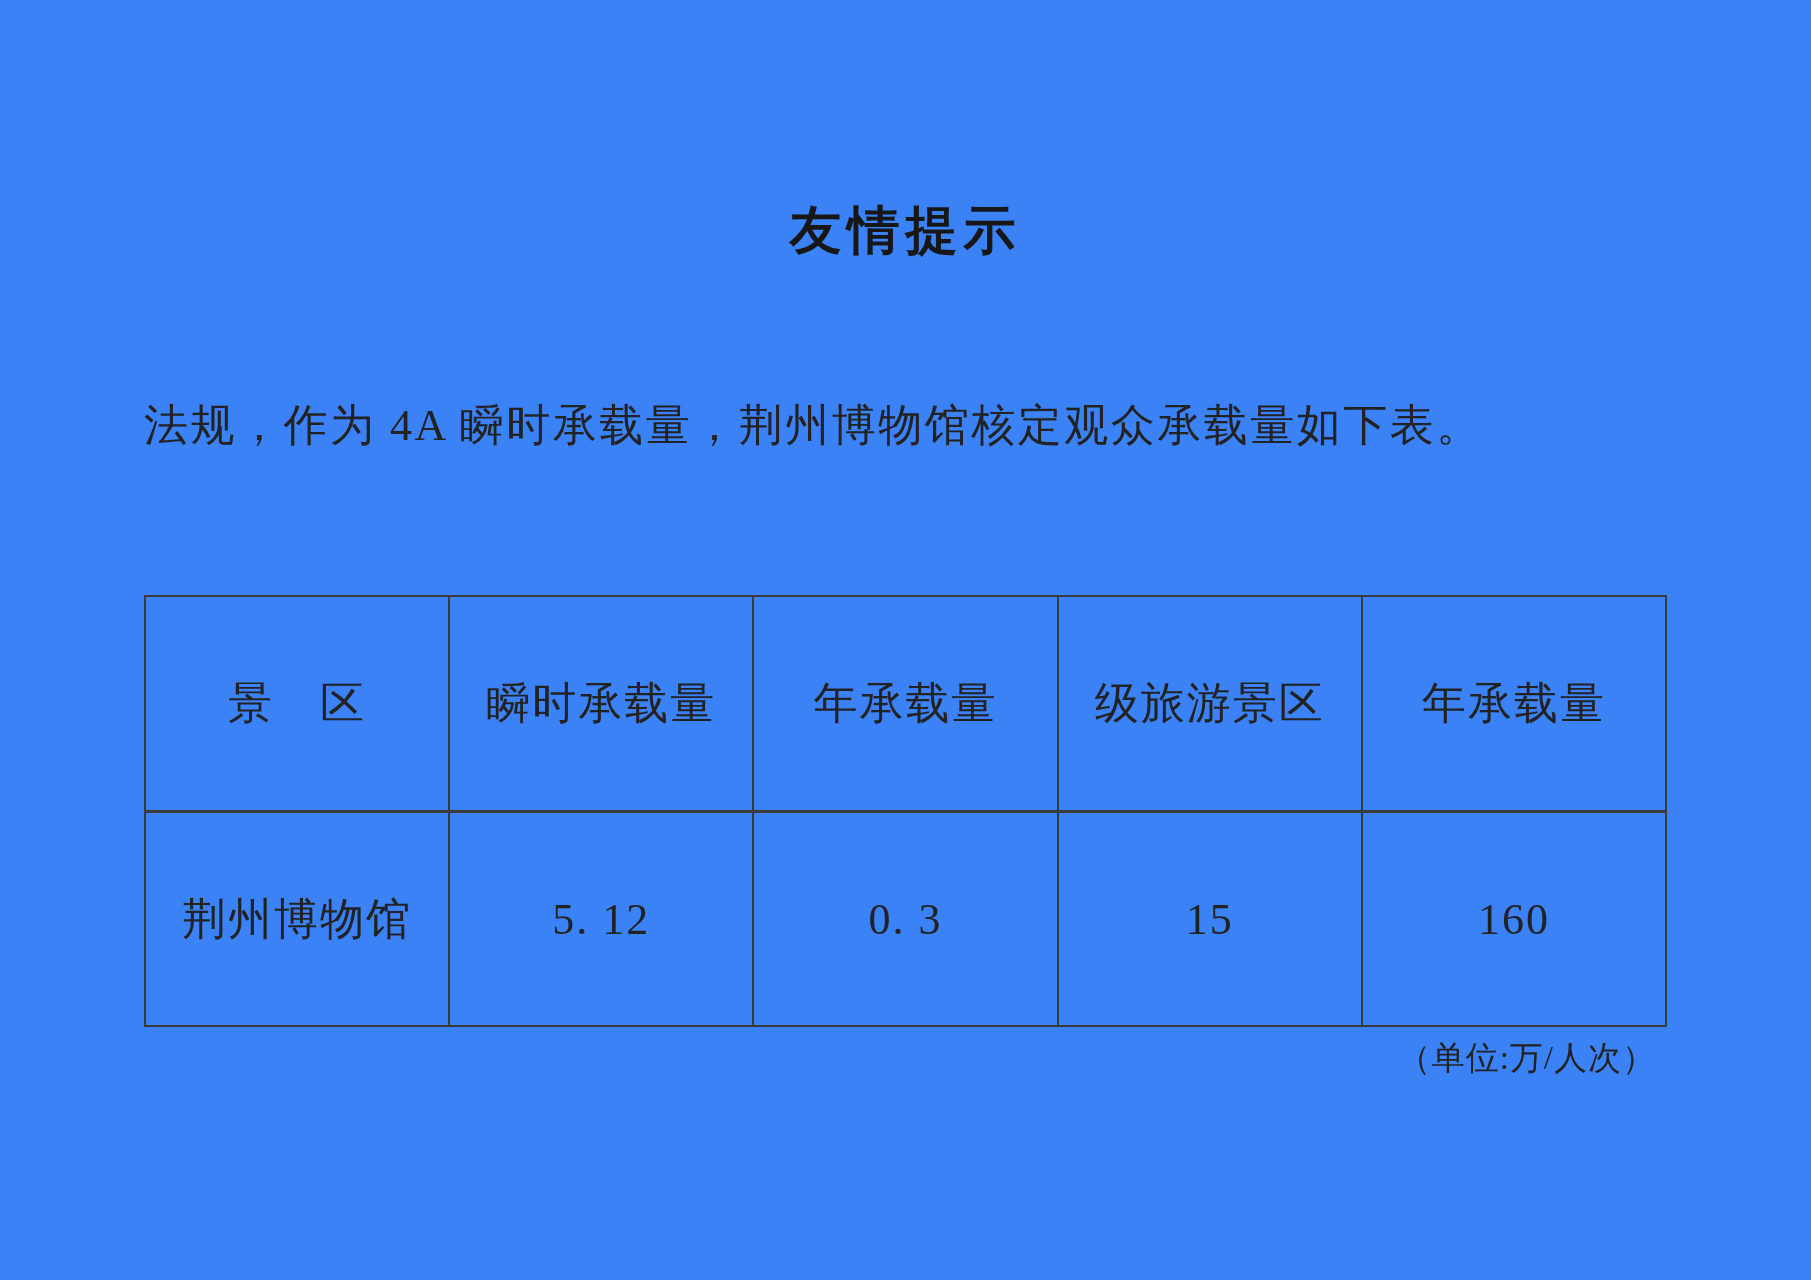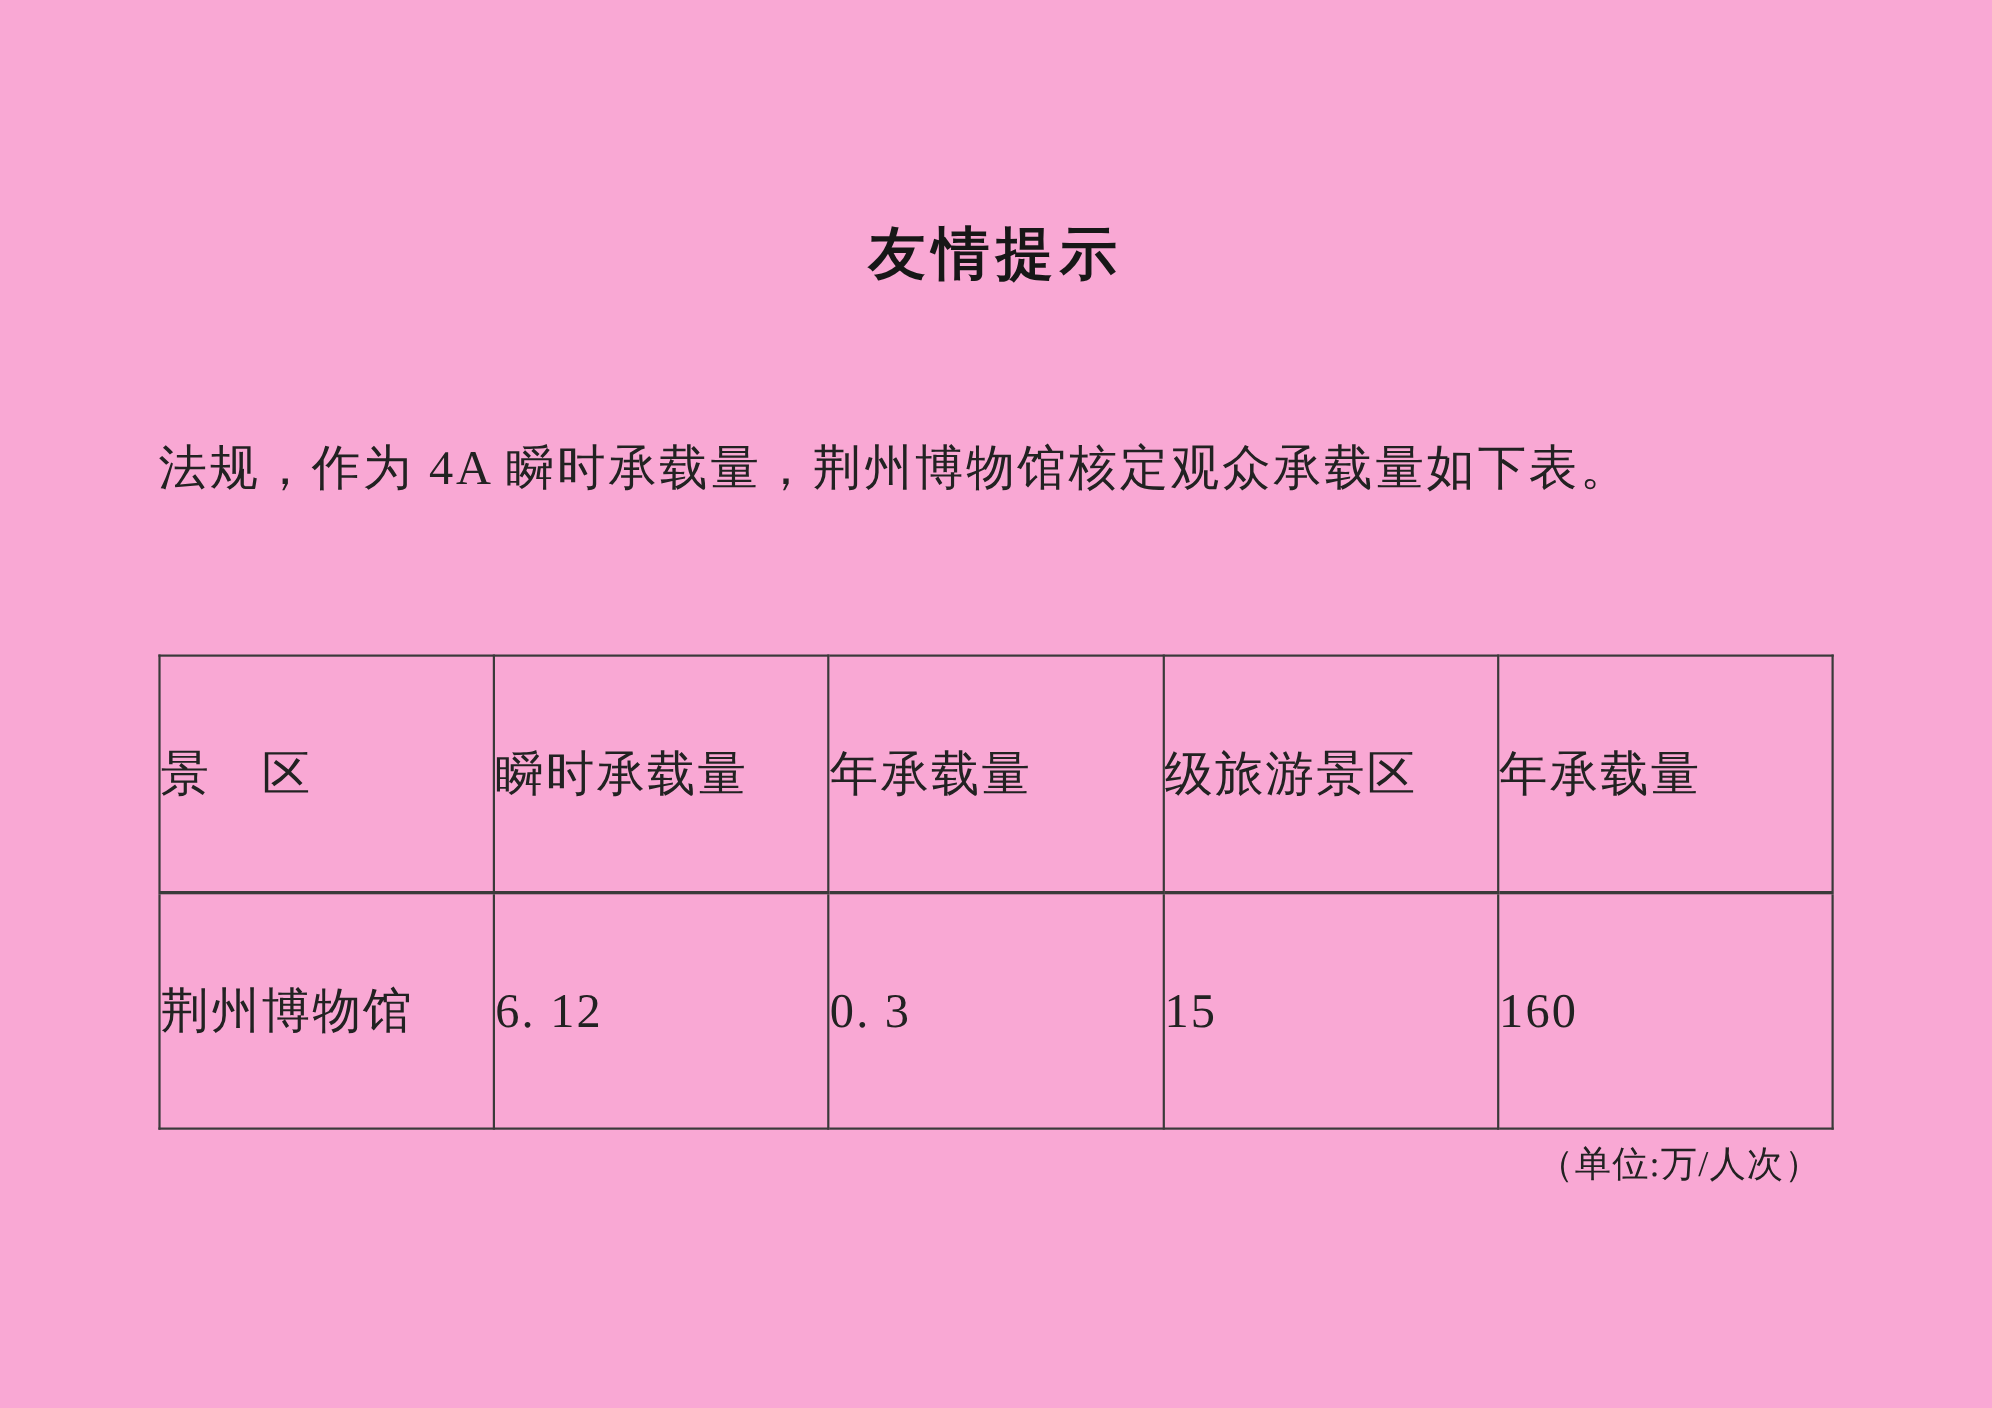--- a/index.html
+++ b/index.html
@@ -4,21 +4,21 @@
 <style>
   html, body {
     margin: 0;
     padding: 0;
     background: #ffffff;
   }
   .page {
     position: relative;
     width: 1811px;
     height: 1280px;
-    background: #f9a8d4;
+    background: #3b82f6;
     overflow: hidden;
     font-family: "Liberation Serif", "DejaVu Serif", serif;
     color: #1d1d1d;
   }
   .doc-title {
     position: absolute;
     top: 196px;
     left: 0;
     width: 100%;
     text-align: center;
@@ -48,20 +48,21 @@
     position: absolute;
     left: 144px;
     top: 595px;
     width: 1523px;
     height: 432px;
     border-collapse: collapse;
     table-layout: fixed;
   }
   .capacity-table td {
     border: 2px solid #3a3a3a;
+    text-align: center;
     vertical-align: middle;
     font-size: 44px;
     letter-spacing: 2px;
     color: #222222;
     padding: 0;
   }
   .capacity-table tr.header-row td {
     border-bottom-width: 3px;
   }
   .capacity-table tr.header-row {
@@ -96,21 +97,21 @@
     <tbody>
       <tr class="header-row">
         <td>景　区</td>
         <td>瞬时承载量</td>
         <td>年承载量</td>
         <td>级旅游景区</td>
         <td>年承载量</td>
       </tr>
       <tr class="data-row">
         <td>荆州博物馆</td>
-        <td>6. 12</td>
+        <td>5. 12</td>
         <td>0. 3</td>
         <td>15</td>
         <td>160</td>
       </tr>
     </tbody>
   </table>
 
   <div class="unit-note">（单位:万/人次）</div>
 
 </div>

